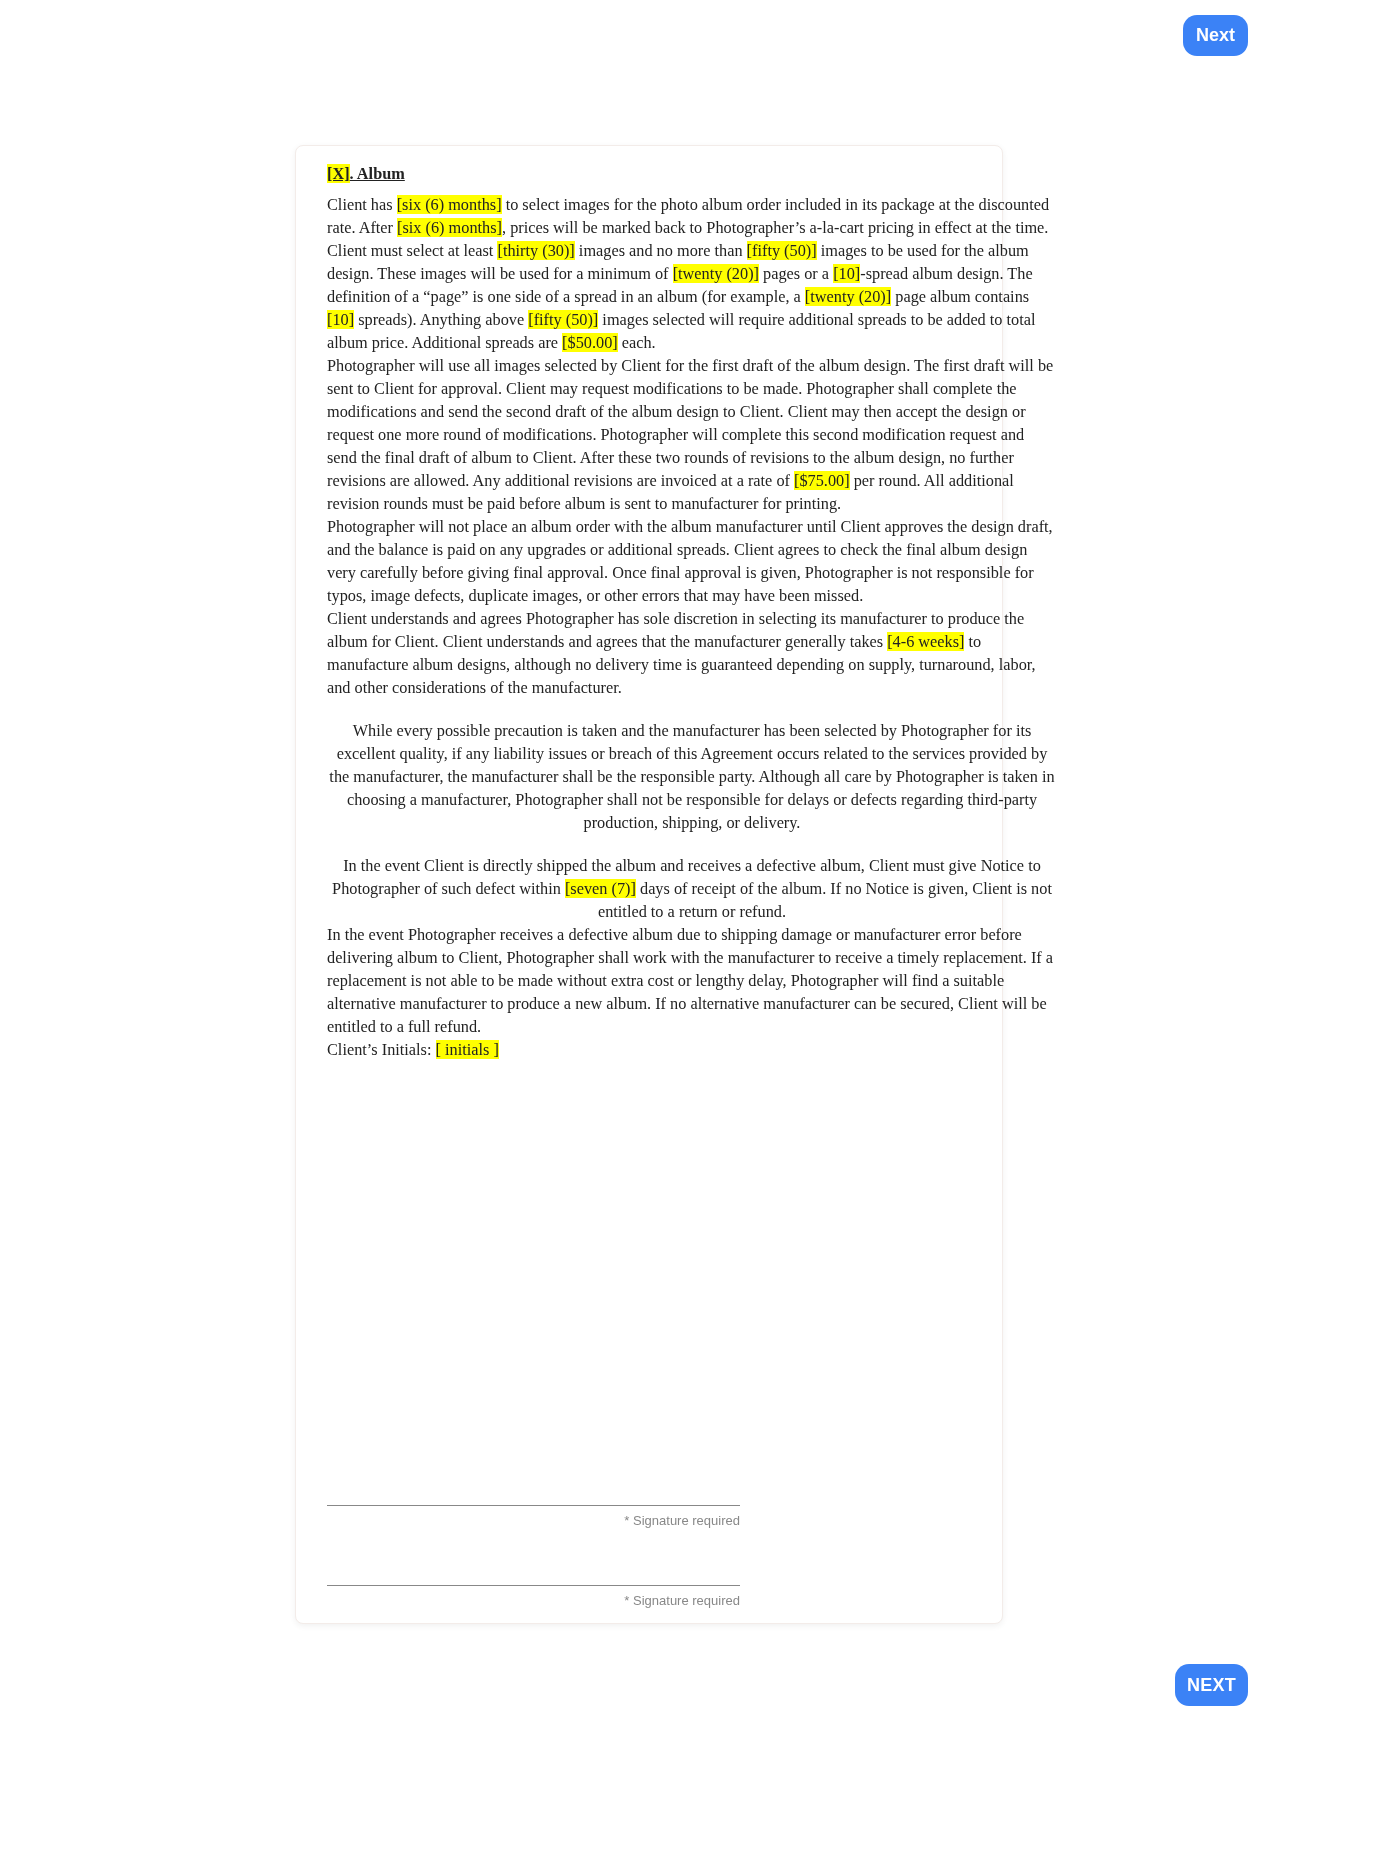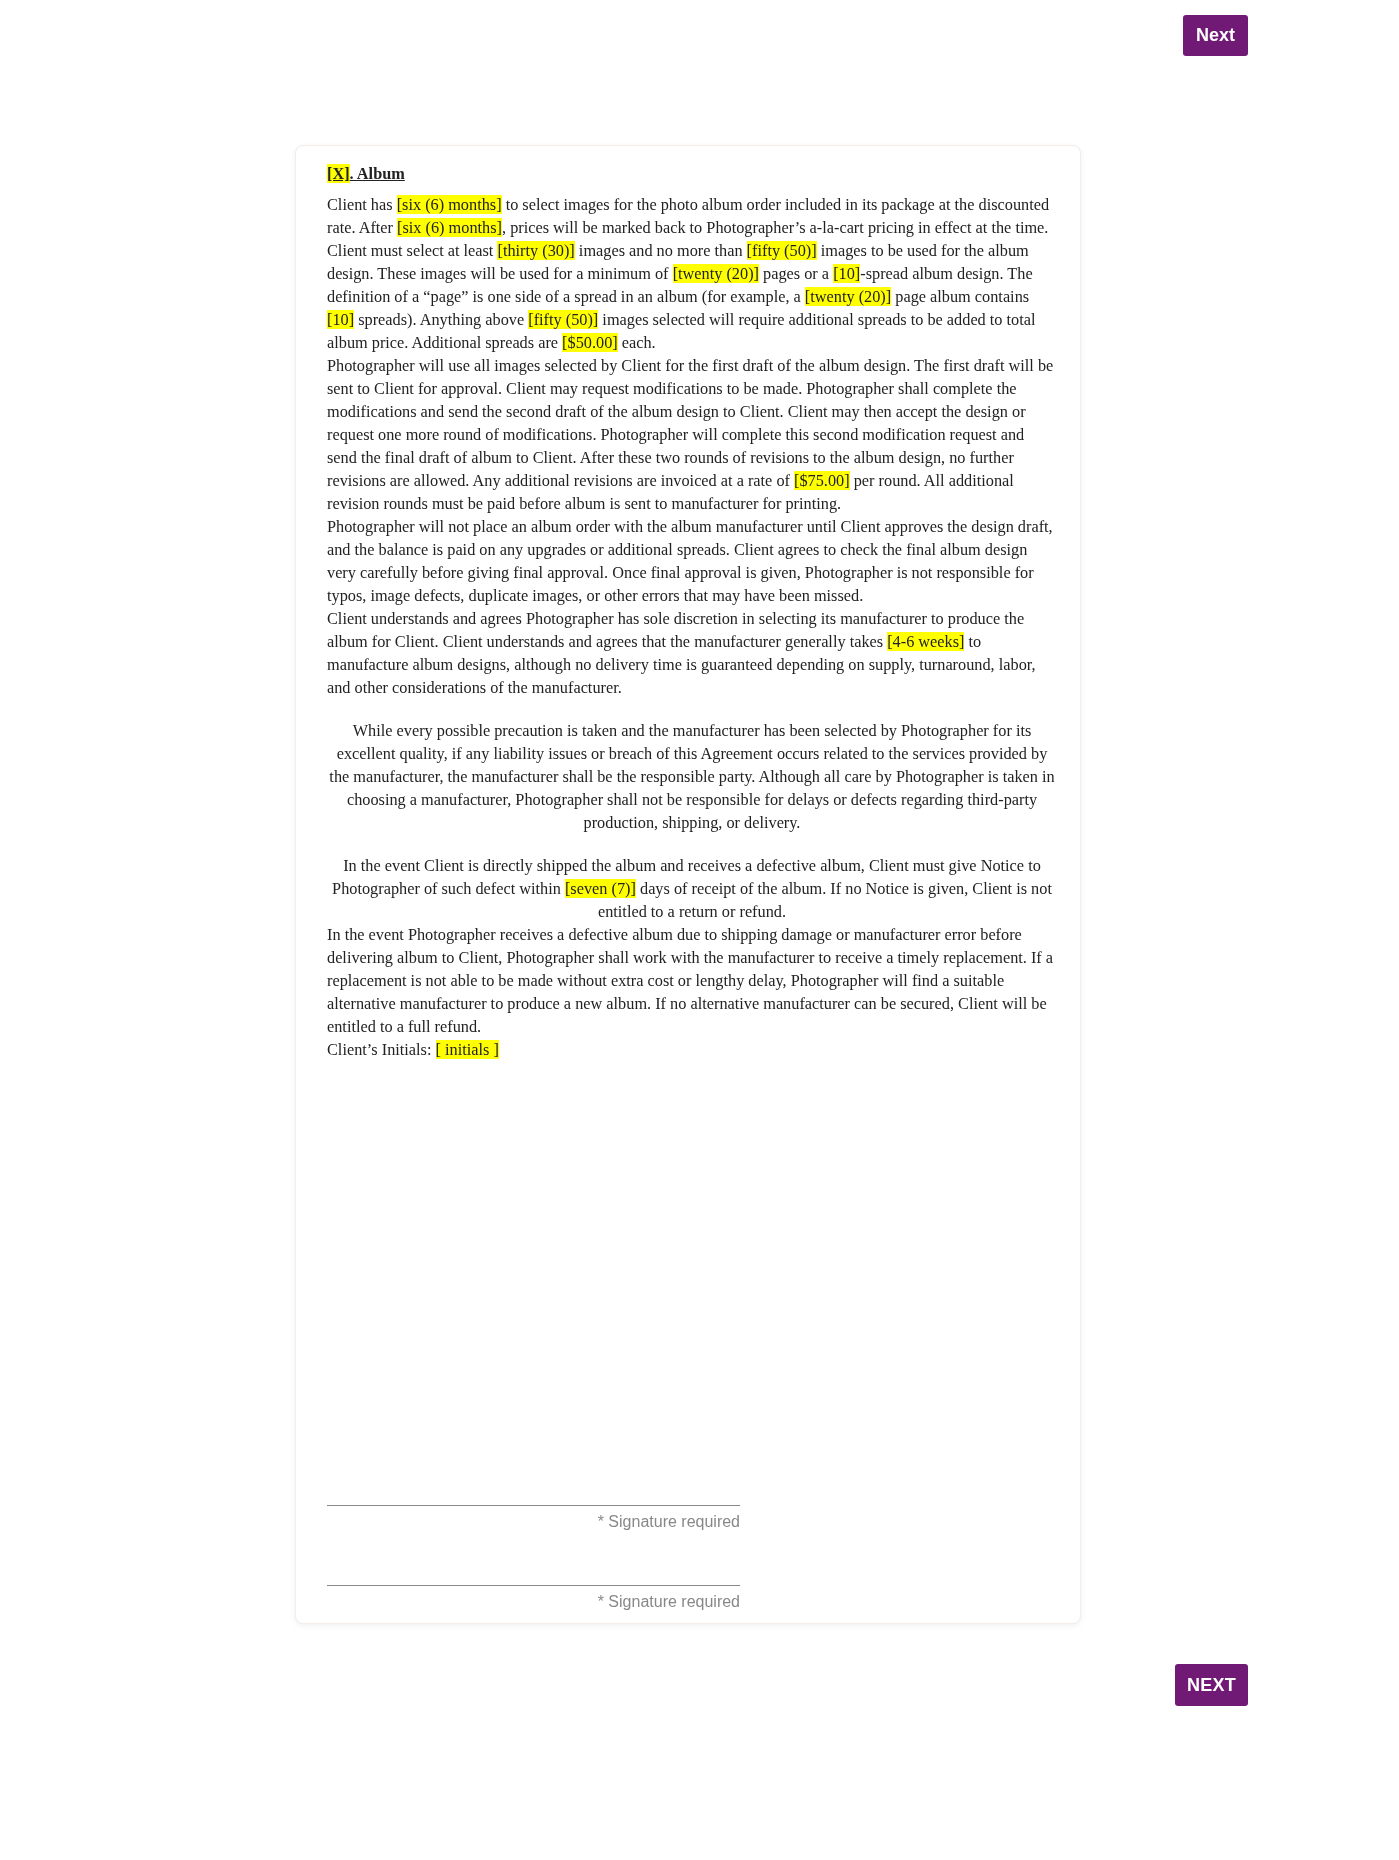--- a/index.html
+++ b/index.html
@@ -1,38 +1,38 @@
 <!DOCTYPE html>
 <html><head>
   <meta charset="utf-8">
   <style>
     html, body { margin: 0; padding: 0; background: #ffffff; }
     body { width: 1399px; height: 1860px; position: relative; font-family: "Liberation Serif", serif; color: #222; }
     .btn {
-      position: absolute; background: #701a75; color: #fff; border: none; border-radius: 3px;
+      position: absolute; background: #3b82f6; color: #fff; border: none; border-radius: 14px;
       font-family: "Liberation Sans", sans-serif; font-weight: bold; cursor: pointer;
       display: flex; align-items: center; justify-content: center;
     }
     .btn-top { left: 1183px; top: 15px; width: 65px; height: 41px; font-size: 18px; }
     .btn-bottom { left: 1175px; top: 1664px; width: 73px; height: 42px; font-size: 18px; letter-spacing: 0.2px; }
     .card {
-      position: absolute; left: 295px; top: 145px; width: 786px; height: 1479px;
+      position: absolute; left: 295px; top: 145px; width: 708px; height: 1479px;
       background: #fff; border-radius: 8px; box-sizing: border-box;
       border: 1px solid #f3ece9; box-shadow: 0 2px 6px rgba(0,0,0,0.06);
     }
     .content { position: absolute; left: 31px; top: 16px; width: 730px; font-size: 16.3px; line-height: 23px; }
     .heading { font-weight: bold; text-decoration: underline; margin: 0 0 8px 0; }
     .para { margin: 0; }
     .gap-large { }
     .gap-small { margin-top: 20px; text-align: center; }
     .option { color: #ee1111; font-weight: bold; margin: 0; }
     .hl { background: #ffff00; }
     .sig-block { position: absolute; left: 31px; width: 413px; }
     .sig-line { border-top: 1.5px solid #888; width: 100%; height: 0; }
-    .sig-note { text-align: right; font-family: "Liberation Sans", sans-serif; font-size: 16px; color: #888; margin-top: 7px; }
+    .sig-note { text-align: right; font-family: "Liberation Sans", sans-serif; font-size: 13px; color: #888; margin-top: 7px; }
     .sig1 { top: 1359px; }
     .sig2 { top: 1439px; }
   </style>
 </head>
 <body>
 
 <button class="btn btn-top">Next</button>
 
 <div class="card">
   <div class="content">

